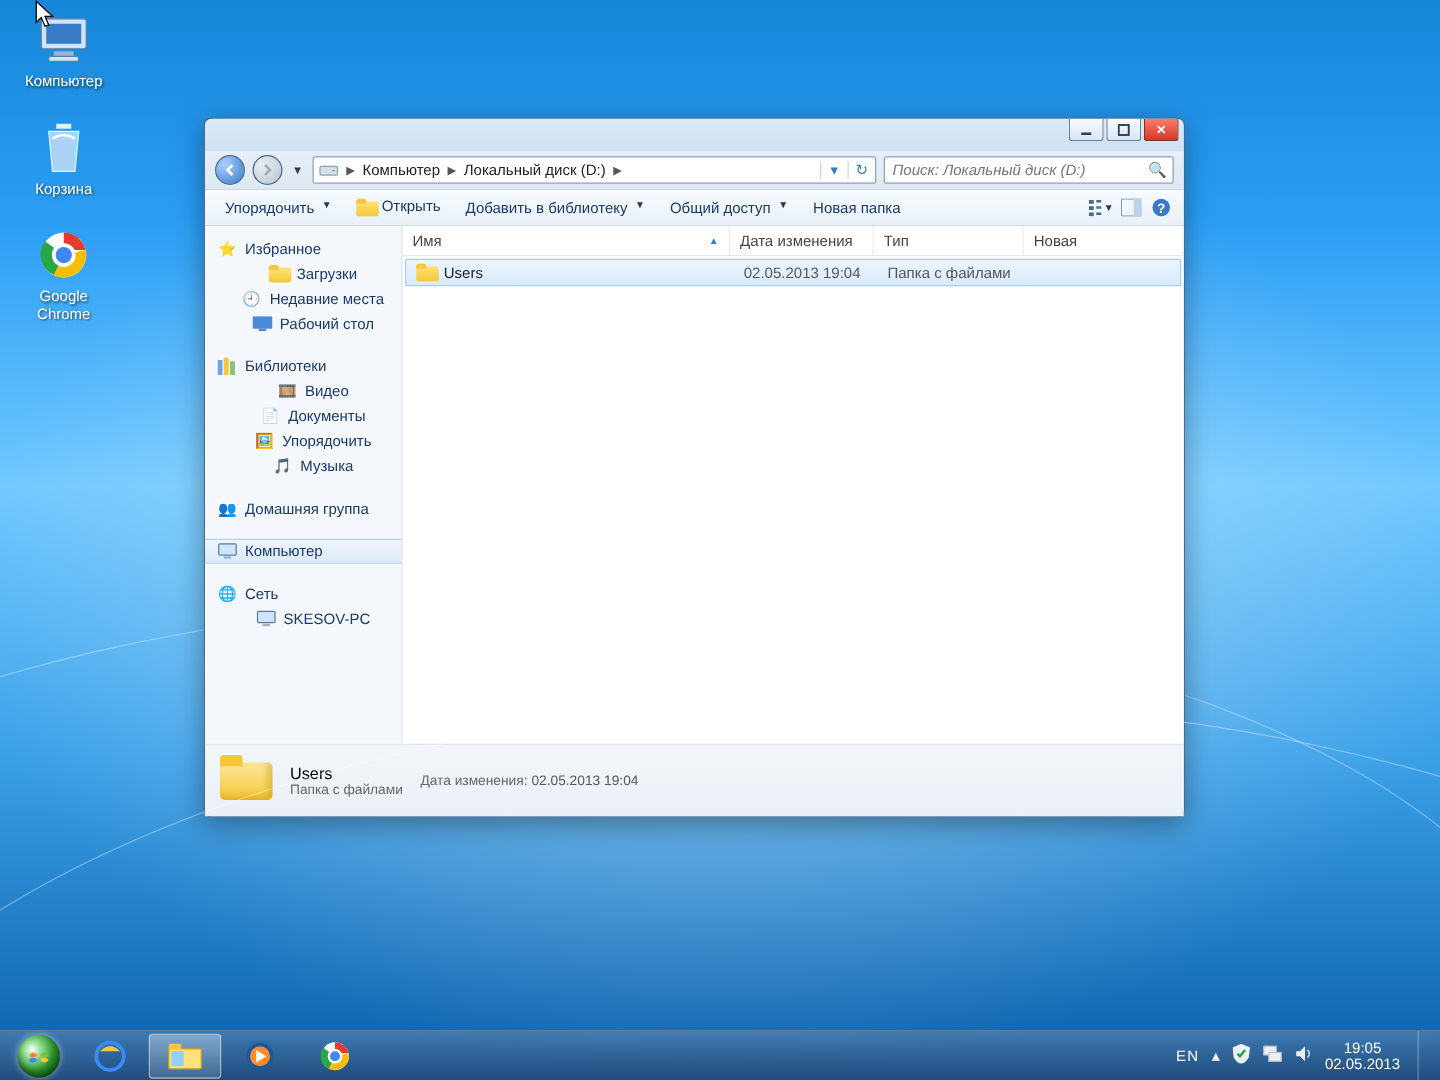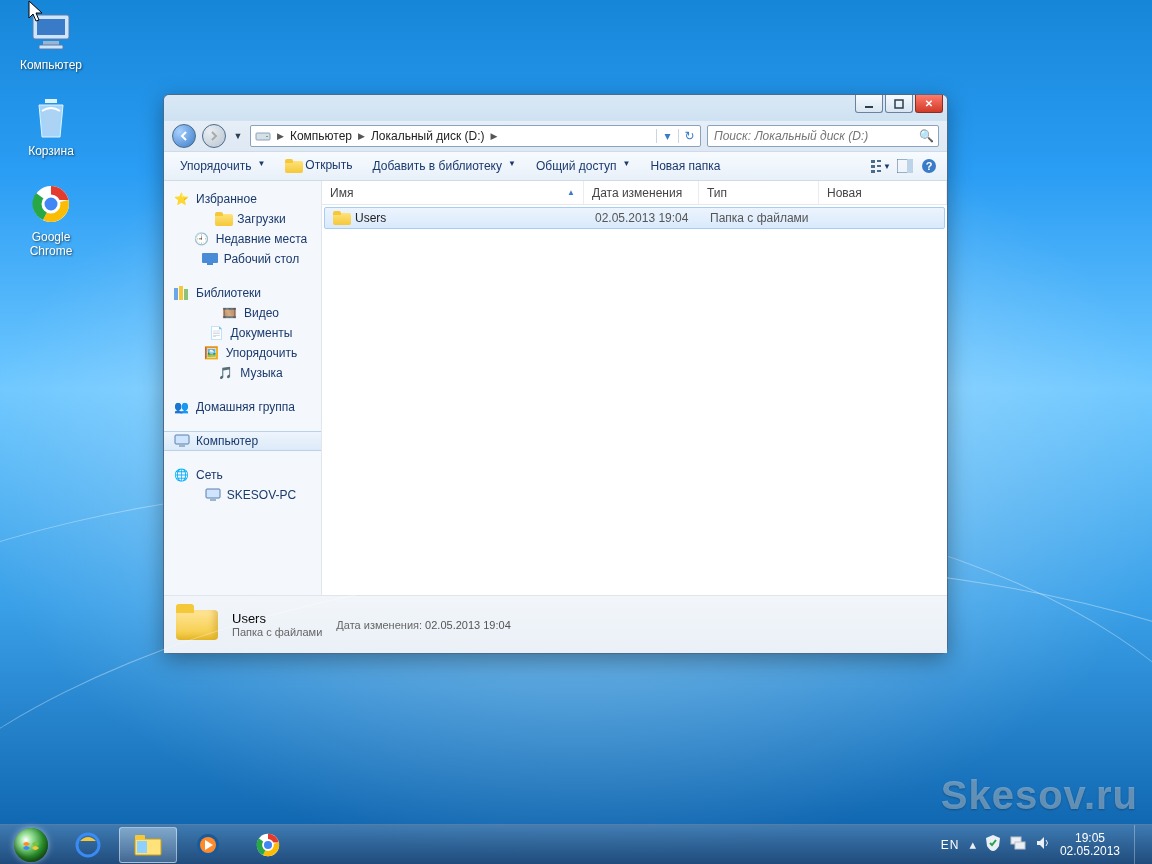--- a/index.html
+++ b/index.html
@@ -452,21 +452,20 @@
         <div class="dtitle">Users</div>
         <div class="dsub">Папка с файлами</div>
       </div>
       <div class="meta">
         <span class="lbl">Дата изменения:</span>
         <span>02.05.2013 19:04</span>
       </div>
     </div>
   </div>
 
-  <div class="watermark">Skesov.ru</div>
 
   <div class="taskbar">
     <div class="start">
       <div class="orb">
         <svg width="20" height="20" viewBox="0 0 20 20">
           <path d="M2 9 Q5 5 9 9 Q5 13 2 9" fill="#ff8a2a"></path>
           <path d="M11 9 Q14 5 18 9 Q14 13 11 9" fill="#7cc23a"></path>
           <path d="M2 11 Q5 7 9 11 Q5 15 2 11" fill="#3a8bf4" transform="translate(0,2)"></path>
           <path d="M11 11 Q14 7 18 11 Q14 15 11 11" fill="#f4c838" transform="translate(0,2)"></path>
         </svg>

